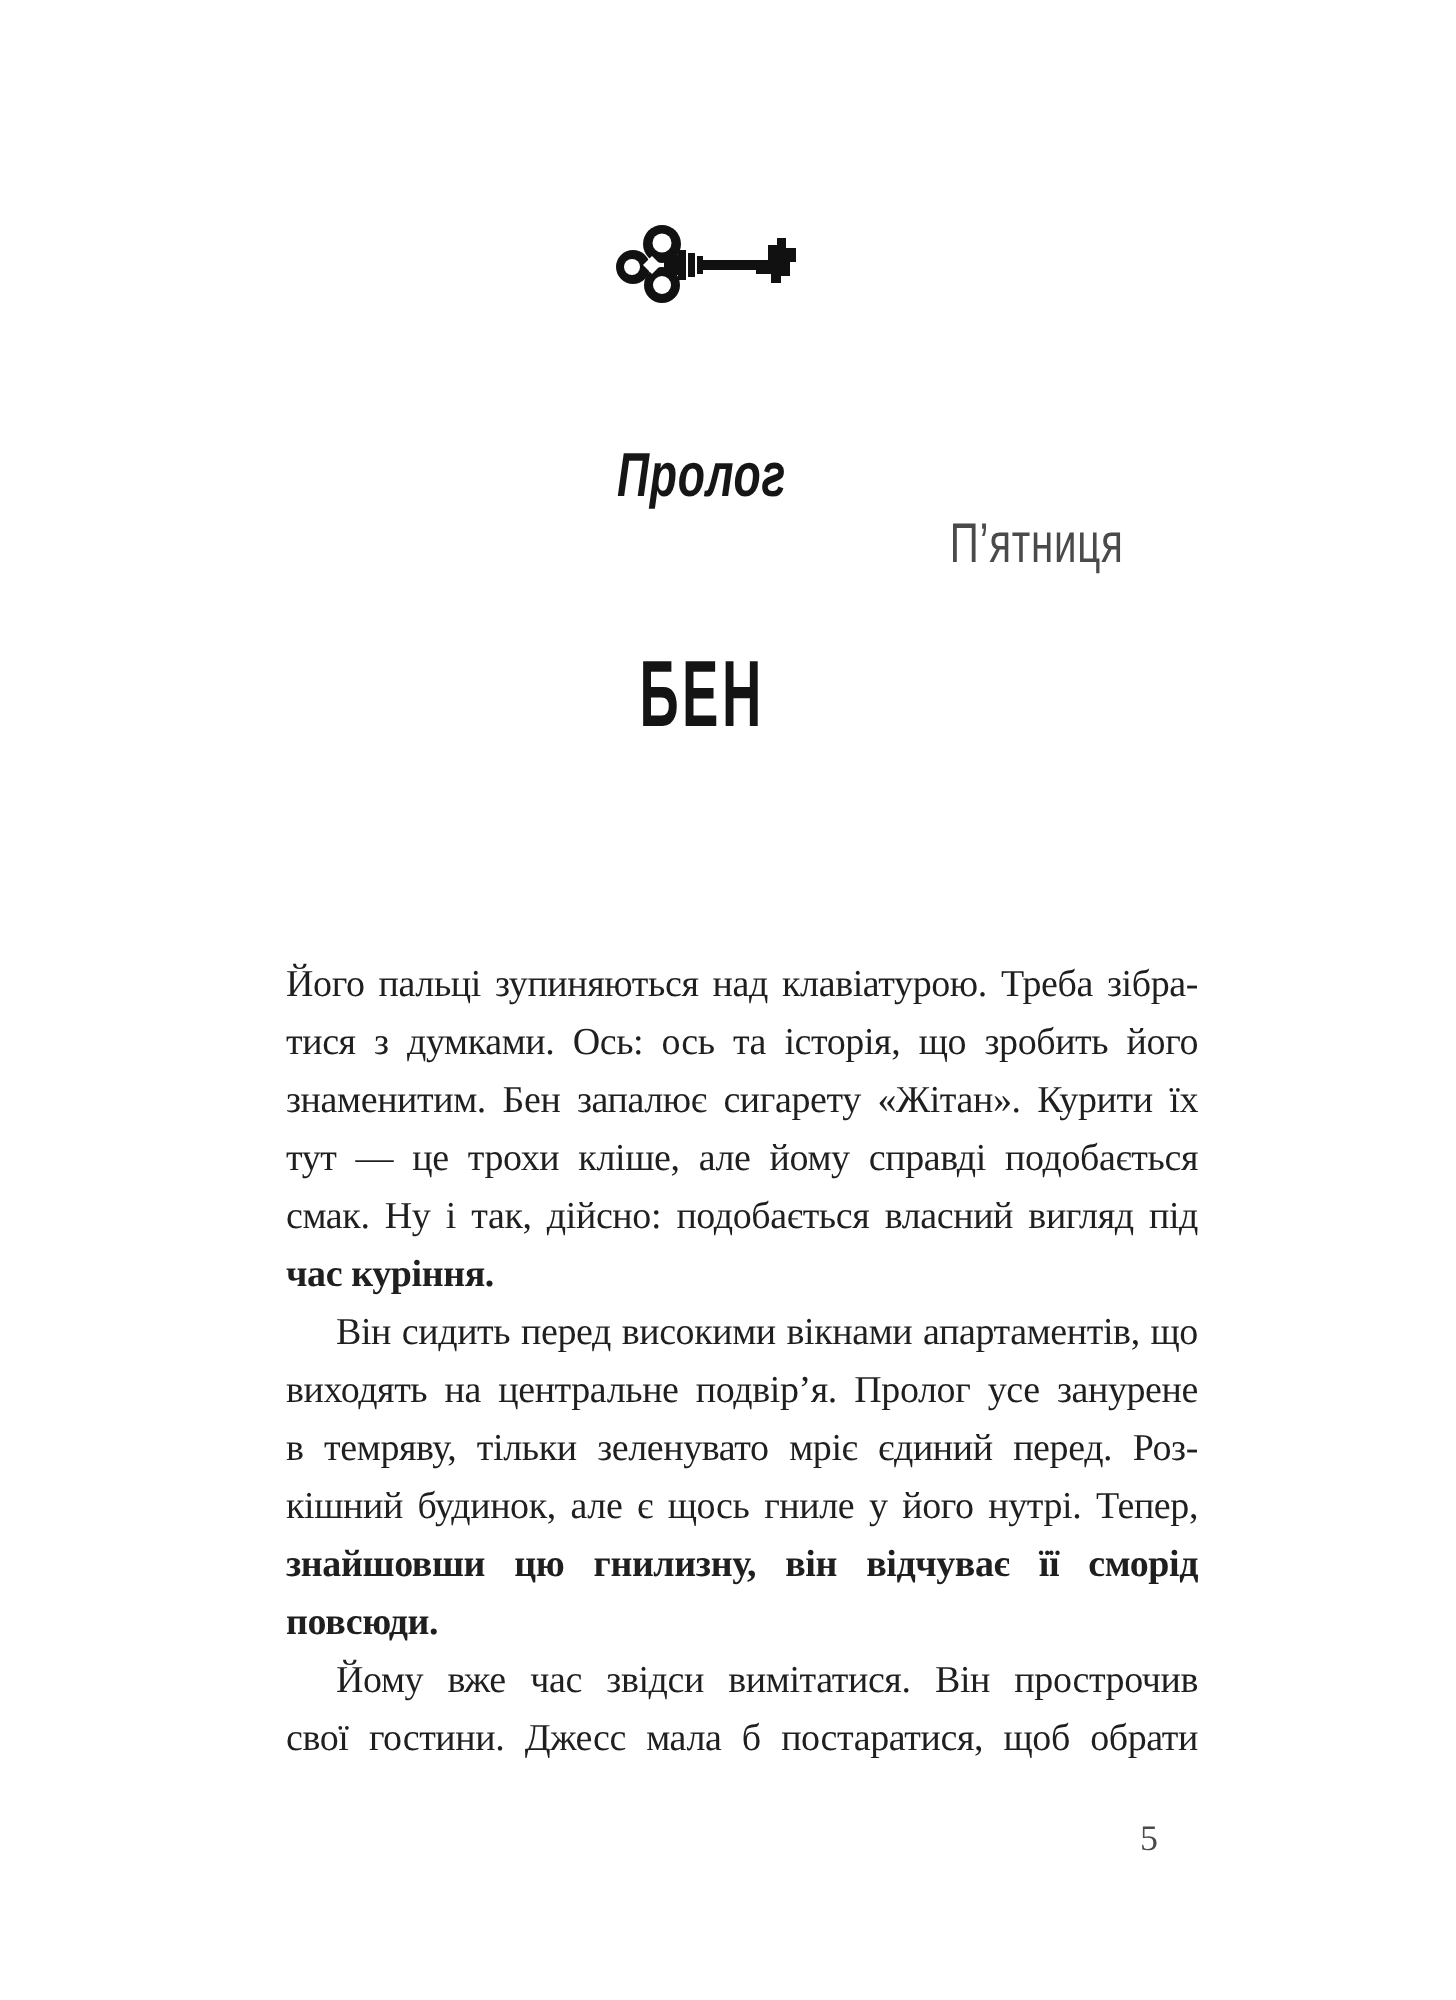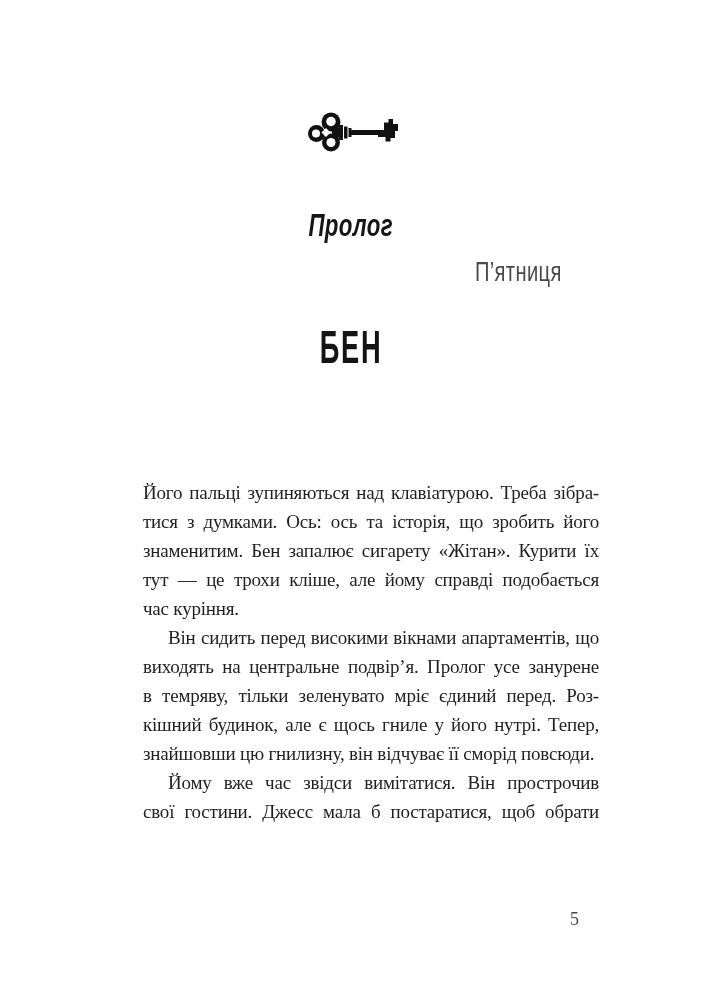--- a/index.html
+++ b/index.html
@@ -32,21 +32,21 @@
     position: absolute;
     left: 123px;
     width: 456px;
     text-align: center;
     white-space: nowrap;
   }
   .condense {
     display: inline-block;
     transform-origin: center top;
   }
-  .kicker { top: 209px; }
+  .kicker { top: 221px; }
   .kicker .condense {
     font-family: "Liberation Sans", sans-serif;
     font-style: italic;
     font-weight: bold;
     font-size: 31px;
     line-height: 1.1;
     color: #161616;
     transform: scaleX(0.72);
     letter-spacing: 0.5px;
   }
@@ -83,20 +83,21 @@
     color: var(--text, #1f1f1f);
     margin-left: 20px;
   }
   .bodytext .line {
     text-align: justify;
     text-align-last: justify;
     white-space: normal;
   }
   .bodytext .line.para-end {
     text-align-last: left;
+    font-weight: bold;
   }
   .bodytext .line.indent {
     padding-left: 25px;
   }
 
   
   .folio {
     position: absolute;
     left: 123px;
     top: 909px;
@@ -143,20 +144,21 @@
 
   <div class="h-row title">
     <span class="condense">БЕН</span>
   </div>
 
   <div class="bodytext">
       <div class="line">Його пальці зупиняються над клавіатурою. Треба зібра-</div>
       <div class="line">тися з думками. Ось: ось та історія, що зробить його</div>
       <div class="line">знаменитим. Бен запалює сигарету «Жітан». Курити їх</div>
       <div class="line">тут — це трохи кліше, але йому справді подобається</div>
+      <div class="line">смак. Ну і так, дійсно: подобається власний вигляд під</div>
       <div class="line para-end">час куріння.</div>
       <div class="line indent">Він сидить перед високими вікнами апартаментів, що</div>
       <div class="line">виходять на центральне подвір’я. Пролог усе занурене</div>
       <div class="line">в темряву, тільки зеленувато мріє єдиний перед. Роз-</div>
       <div class="line">кішний будинок, але є щось гниле у його нутрі. Тепер,</div>
       <div class="line para-end">знайшовши цю гнилизну, він відчуває її сморід повсюди.</div>
       <div class="line indent">Йому вже час звідси вимітатися. Він прострочив</div>
       <div class="line">свої гостини. Джесс мала б постаратися, щоб обрати</div>
     </div>
 

